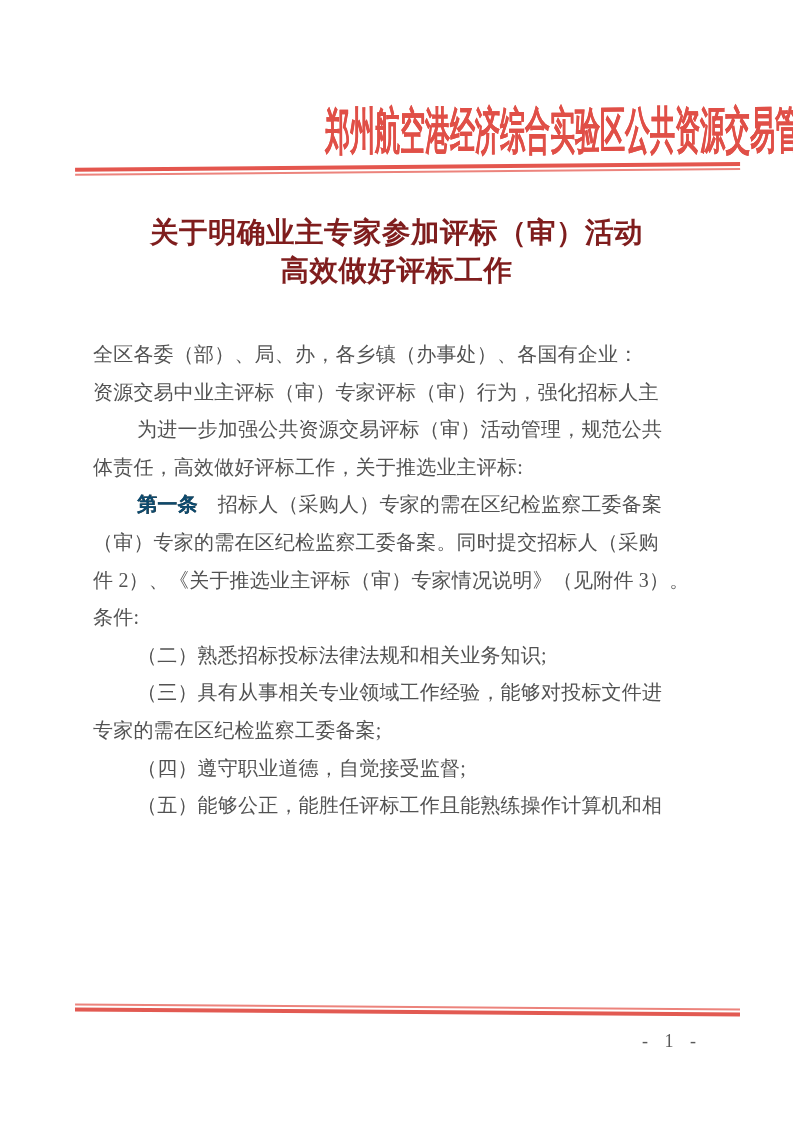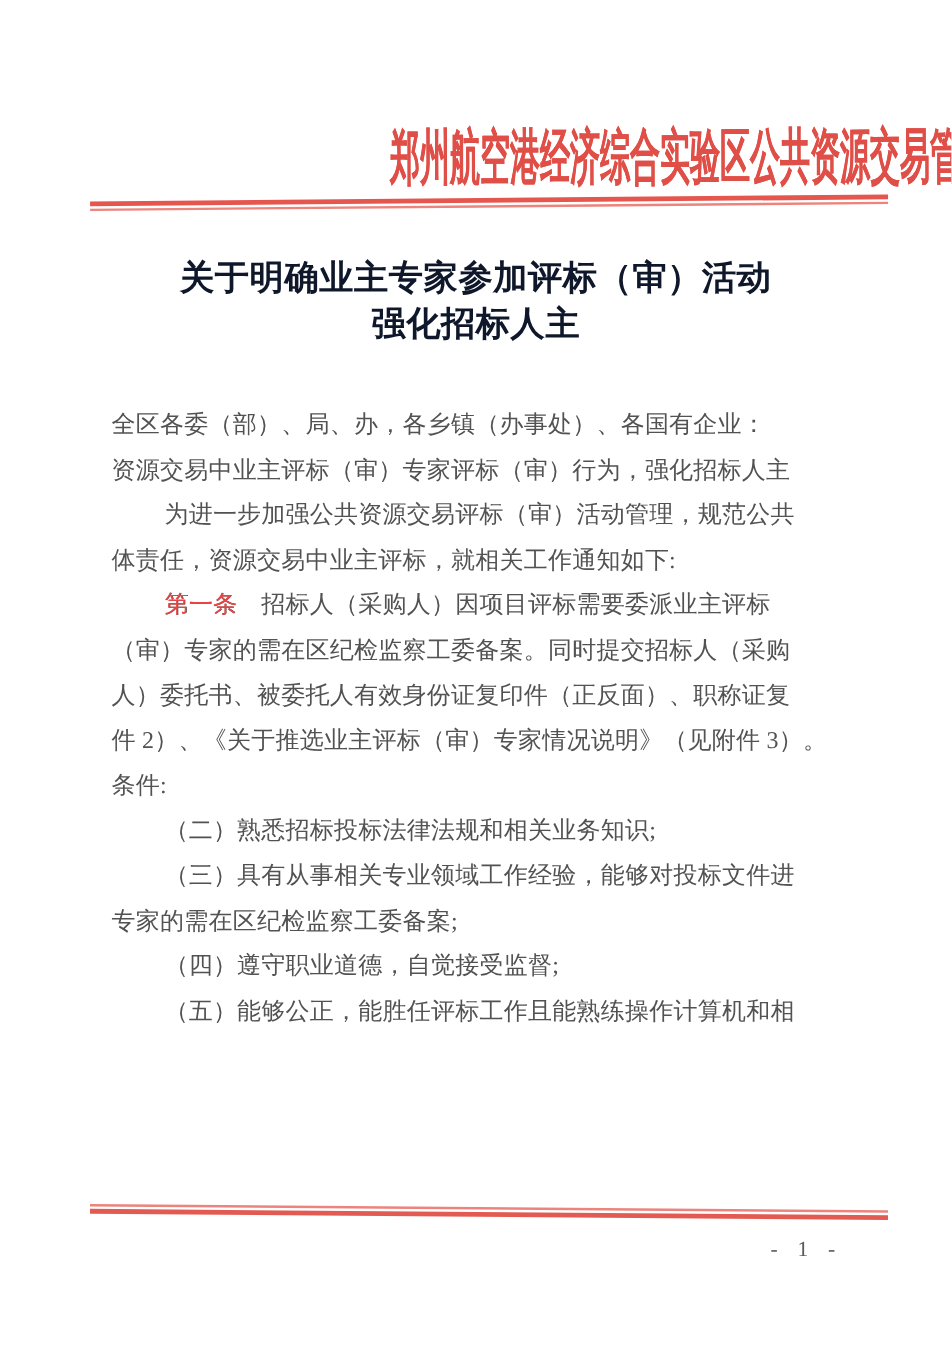--- a/index.html
+++ b/index.html
@@ -44,21 +44,21 @@
   .rule-gap   { height: 2.5px; background: transparent; }
   .rule-thin  { height: 2px;   background: #ec837c; }
 
   
   .doc-title {
     position: absolute;
     top: 214px;
     left: 0;
     right: 0;
     text-align: center;
-    color: #0f172a;
+    color: #7f1d1d;
     font-weight: 700;
     font-size: 28.5px;
     line-height: 38px;
     letter-spacing: 0.5px;
     white-space: nowrap;
   }
 
   
   .doc-body {
     position: absolute;
@@ -69,22 +69,22 @@
     font-size: 20px;
     letter-spacing: 0.2px;
   }
   .body-line {
     height: 37.6px;
     line-height: 37.6px;
     white-space: nowrap;
   }
   .body-line.indent-2 { padding-left: 44px; }
   .seg-bold {
-    font-weight: 400;
-    color: #ef4444;
+    font-weight: 700;
+    color: #0c4a6e;
     text-shadow: 0.4px 0 0 #3f3f3f;
   }
 
   
   .footer-rules {
     position: absolute;
     top: 1006px;
     left: 75px;
     width: 665px;
     transform: rotate(0.45deg);
@@ -114,31 +114,30 @@
     <div class="org-name">郑州航空港经济综合实验区公共资源交易管理委员会办公室</div>
     <div class="letterhead-rules">
       <div class="rule-thick"></div>
       <div class="rule-gap"></div>
       <div class="rule-thin"></div>
     </div>
   </div>
 
   <div class="doc-title">
     <div>关于明确业主专家参加评标（审）活动</div>
-    <div>强化招标人主</div>
+    <div>高效做好评标工作</div>
   </div>
 
   <div class="doc-body">
       <div class="body-line"><span>全区各委（部）、局、办，各乡镇（办事处）、各国有企业：</span></div>
       <div class="body-line"><span>资源交易中业主评标（审）专家评标（审）行为，强化招标人主</span></div>
       <div class="body-line indent-2"><span>为进一步加强公共资源交易评标（审）活动管理，规范公共</span></div>
-      <div class="body-line"><span>体责任，资源交易中业主评标，就相关工作通知如下:</span></div>
-      <div class="body-line indent-2"><span class="seg-bold">第一条</span><span>　招标人（采购人）因项目评标需要委派业主评标</span></div>
+      <div class="body-line"><span>体责任，高效做好评标工作，关于推选业主评标:</span></div>
+      <div class="body-line indent-2"><span class="seg-bold">第一条</span><span>　招标人（采购人）专家的需在区纪检监察工委备案</span></div>
       <div class="body-line"><span>（审）专家的需在区纪检监察工委备案。同时提交招标人（采购</span></div>
-      <div class="body-line"><span>人）委托书、被委托人有效身份证复印件（正反面）、职称证复</span></div>
       <div class="body-line"><span>件 2）、《关于推选业主评标（审）专家情况说明》（见附件 3）。</span></div>
       <div class="body-line"><span>条件:</span></div>
       <div class="body-line indent-2"><span>（二）熟悉招标投标法律法规和相关业务知识;</span></div>
       <div class="body-line indent-2"><span>（三）具有从事相关专业领域工作经验，能够对投标文件进</span></div>
       <div class="body-line"><span>专家的需在区纪检监察工委备案;</span></div>
       <div class="body-line indent-2"><span>（四）遵守职业道德，自觉接受监督;</span></div>
       <div class="body-line indent-2"><span>（五）能够公正，能胜任评标工作且能熟练操作计算机和相</span></div>
     </div>
 
   <div class="footer-rules">

